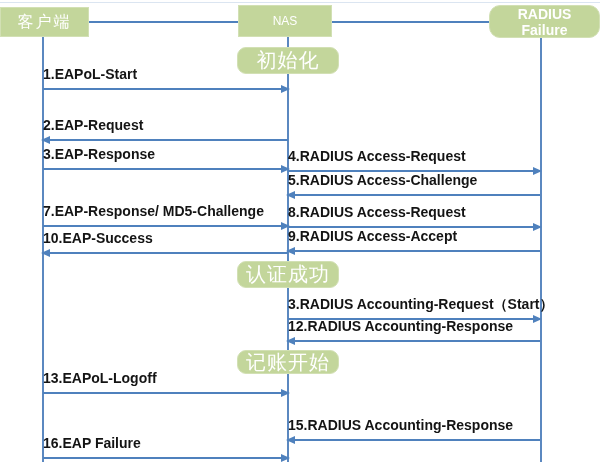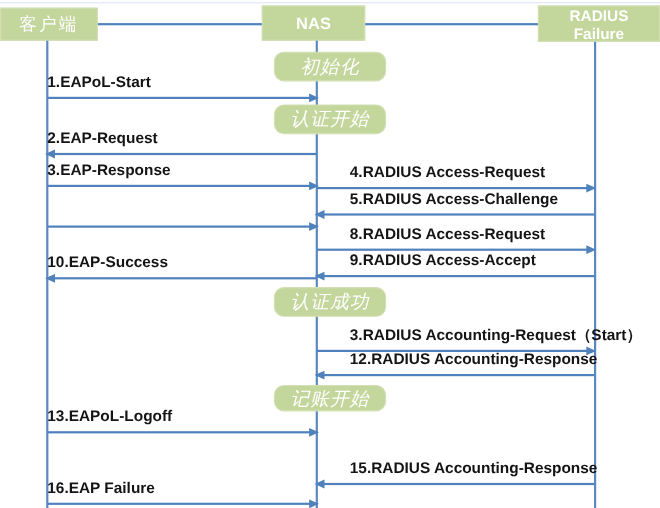--- a/index.html
+++ b/index.html
@@ -25,62 +25,61 @@
     position:absolute;
     background:var(--green);
     border:1px solid var(--green-border);
     color:var(--white);
     display:flex;align-items:center;justify-content:center;
     text-align:center;
     font-size:16px;
   }
   .actor .two-line{line-height:16px;font-size:14px;font-weight:bold;}
   .actor-client{left:0px;top:7px;width:89px;height:30px;letter-spacing:2px;}
-  .actor-nas{left:238px;top:5px;width:94px;height:32px;font-weight:bold;font-size:15px;}
-  .actor-radius{left:489px;top:5px;width:111px;height:33px;}
+  .actor-nas{left:238px;top:5px;width:94px;height:32px;font-weight:normal;font-size:12px;}
+  .actor-radius{left:489px;top:5px;width:111px;height:33px;border-radius:11px;}
 
   
   .connector{position:absolute;top:21px;height:2px;background:var(--blue);}
   .connector-left{left:89px;width:149px;}
   .connector-right{left:332px;width:157px;}
 
   
   .lifeline{position:absolute;width:2px;background:#5b88c0;top:37px;bottom:0;}
   .lifeline-client{left:42px;}
   .lifeline-nas{left:287px;}
   .lifeline-radius{left:540px;top:38px;}
 
   
   .phase{
     position:absolute;
-    left:249px;width:102px;height:27px;
+    left:237px;width:102px;height:27px;
     background:var(--green);
     border:1px solid var(--green-border);
     border-radius:9px;
     color:var(--white);
-    font-size:17px;
+    font-size:20px;
     display:flex;align-items:center;justify-content:center;
     letter-spacing:1px;
-    font-style:italic;
   }
   .phase-init{top:47px;}
   .phase-authstart{top:95px;}
   .phase-authok{top:261px;}
   .phase-acctstart{top:350px;height:24px;}
 
   
   .msg{position:absolute;}
   .msg-left{left:43px;width:245px;}
   .msg-right{left:288px;width:252px;}
   .msg-label{
     height:20px;line-height:20px;
     font-size:14px;font-weight:bold;color:var(--text);
     text-align:left;white-space:nowrap;
   }
-  .msg-right .msg-label{text-align:left;padding-left:30px;}
+  .msg-right .msg-label{text-align:left;}
   .msg-arrow{position:relative;height:8px;margin-top:1px;}
   .msg-arrow::before{
     content:"";position:absolute;left:0;right:2px;top:3px;height:2px;background:var(--blue);
   }
   .msg-arrow.right::after{
     content:"";position:absolute;right:-2px;top:0;
     width:0;height:0;
     border-left:9px solid var(--blue);
     border-top:4px solid transparent;
     border-bottom:4px solid transparent;
@@ -141,20 +140,21 @@
     <div class="msg-arrow right"></div>
   </div>
 
   <div class="msg msg-right" style="top:170px">
     <div class="msg-label">5.RADIUS Access-Challenge</div>
     <div class="msg-arrow left"></div>
   </div>
 
 
   <div class="msg msg-left" style="top:201px">
+    <div class="msg-label">7.EAP-Response/ MD5-Challenge</div>
     <div class="msg-arrow right"></div>
   </div>
 
   <div class="msg msg-right" style="top:202px">
     <div class="msg-label">8.RADIUS Access-Request</div>
     <div class="msg-arrow right"></div>
   </div>
 
   <div class="msg msg-right" style="top:226px">
     <div class="msg-label">9.RADIUS Access-Accept</div>
@@ -188,23 +188,20 @@
   </div>
 
   <div class="msg msg-left" style="top:433px">
     <div class="msg-label">16.EAP Failure</div>
     <div class="msg-arrow right"></div>
   </div>
 
   <div class="phase phase-init">
     <span>初始化</span>
   </div>
-  <div class="phase phase-authstart">
-    <span>认证开始</span>
-  </div>
   <div class="phase phase-acctstart">
     <span>记账开始</span>
   </div>
   <div class="phase phase-authok">
     <span>认证成功</span>
   </div>
 
 </div>
 
 </body></html>

